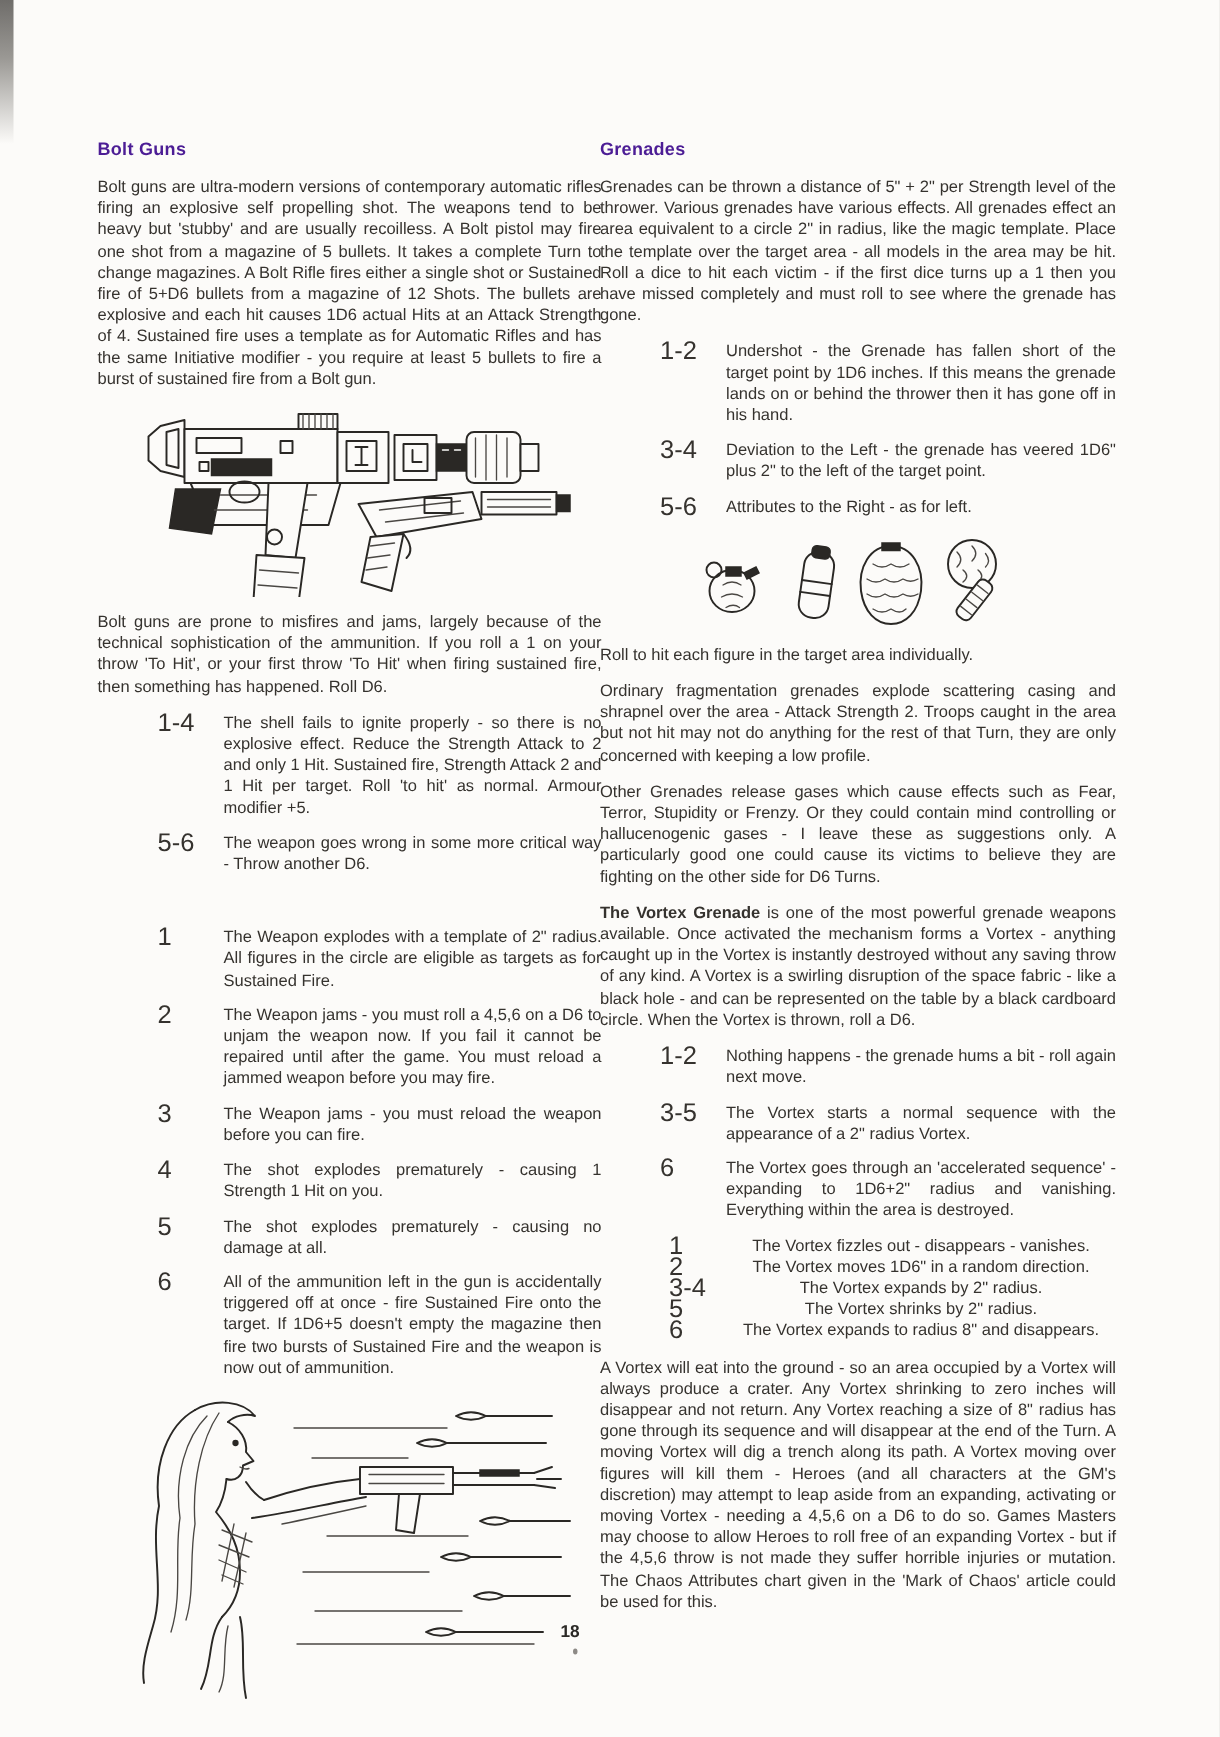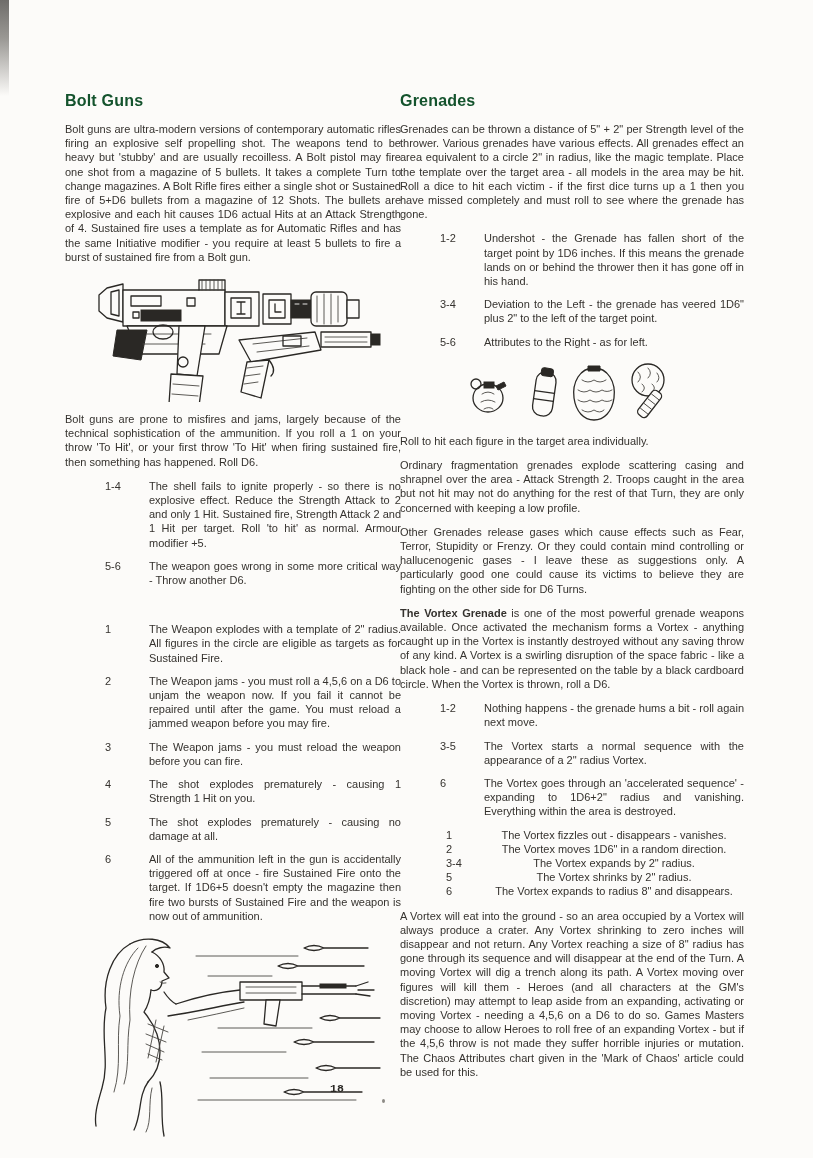--- a/index.html
+++ b/index.html
@@ -9,41 +9,41 @@
     margin:0 auto;
     background:#fcfbf9;
     overflow:hidden;
     font-family:"Liberation Sans", sans-serif;
     color:#35322e;
   }
   .col{position:absolute;top:92px;}
   .col-left{left:65px;width:336px;}
   .col-right{left:400px;width:344px;}
   h2{
-    font-size:16px;font-weight:bold;letter-spacing:.2px;
-    margin:0 0 12px 0;color:#14532d;
+    font-size:12px;font-weight:bold;letter-spacing:.2px;
+    margin:0 0 12px 0;color:#4c1d95;
   }
   p{
     font-size:11px;line-height:14.2px;text-align:justify;
     margin:0 0 10px 0;
   }
   .li{display:flex;margin:0 0 9px 0;padding-left:40px;}
-  .li .num{flex:none;width:44px;font-size:11px;line-height:14.2px;}
+  .li .num{flex:none;width:44px;font-size:17px;line-height:14.2px;}
   .li .txt{flex:1;font-size:11px;line-height:14.2px;text-align:justify;}
   .li.compact{margin:0;padding-left:46px;}
   .li.compact .num{width:38px;}
   .li.compact .txt{text-align:center;}
   .gap-lg{height:26px;}
   .illus{display:block;margin:4px auto 10px auto;}
   .illus.gun{margin-top:2px;}
   .illus.girl{margin-top:8px;}
   strong.lead{font-weight:bold;}
   .page-number{
     position:absolute;left:330px;top:1082px;width:100px;
-    font-size:11.5px;font-weight:bold;color:#2b2926;font-family:Liberation Mono, monospace;
+    text-align:center;font-size:11.5px;font-weight:bold;color:#2b2926;
   }
   .artifact-corner{
     position:absolute;left:0;top:0;width:9px;height:96px;
     background:linear-gradient(180deg,#6f6d6a 0%,#9a9894 40%,rgba(190,188,184,0) 100%);
   }
   .artifact-dot{
     position:absolute;left:382px;top:1099px;width:3px;height:4px;
     background:#8d8a86;border-radius:50%;
   }
   svg .ln{stroke:#2a2825;fill:none;stroke-width:1.3;stroke-linecap:round;stroke-linejoin:round;}

